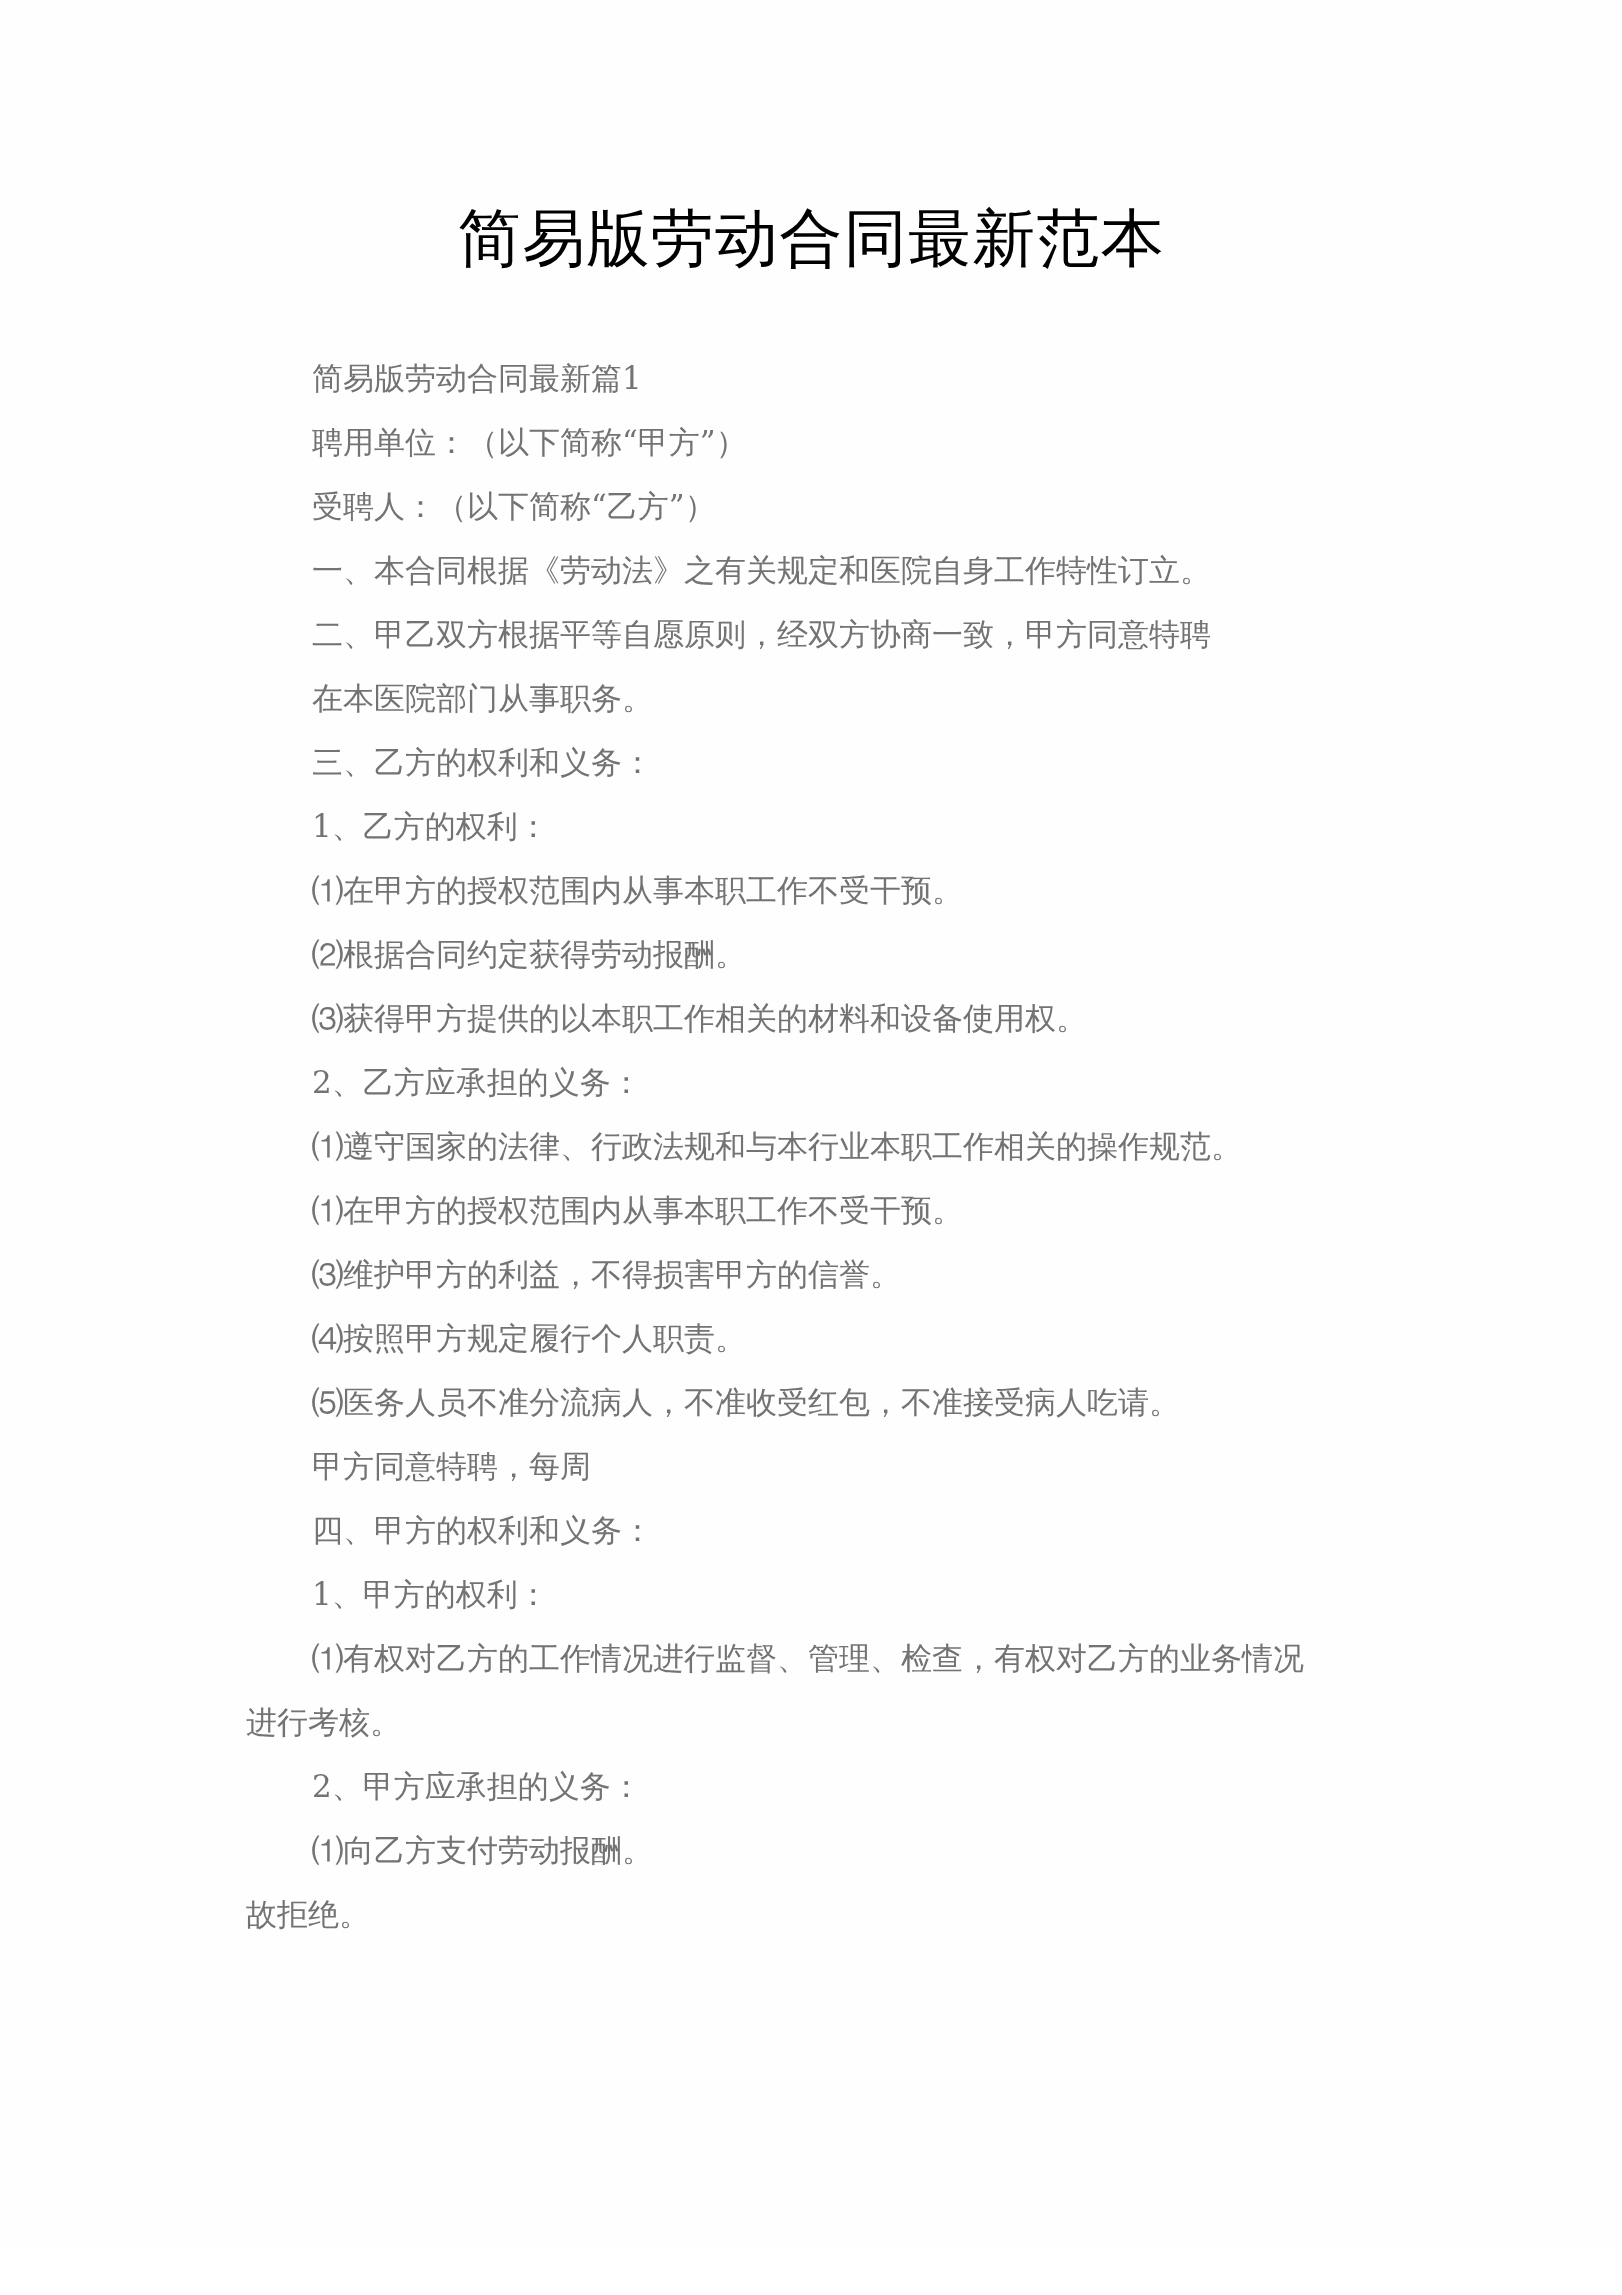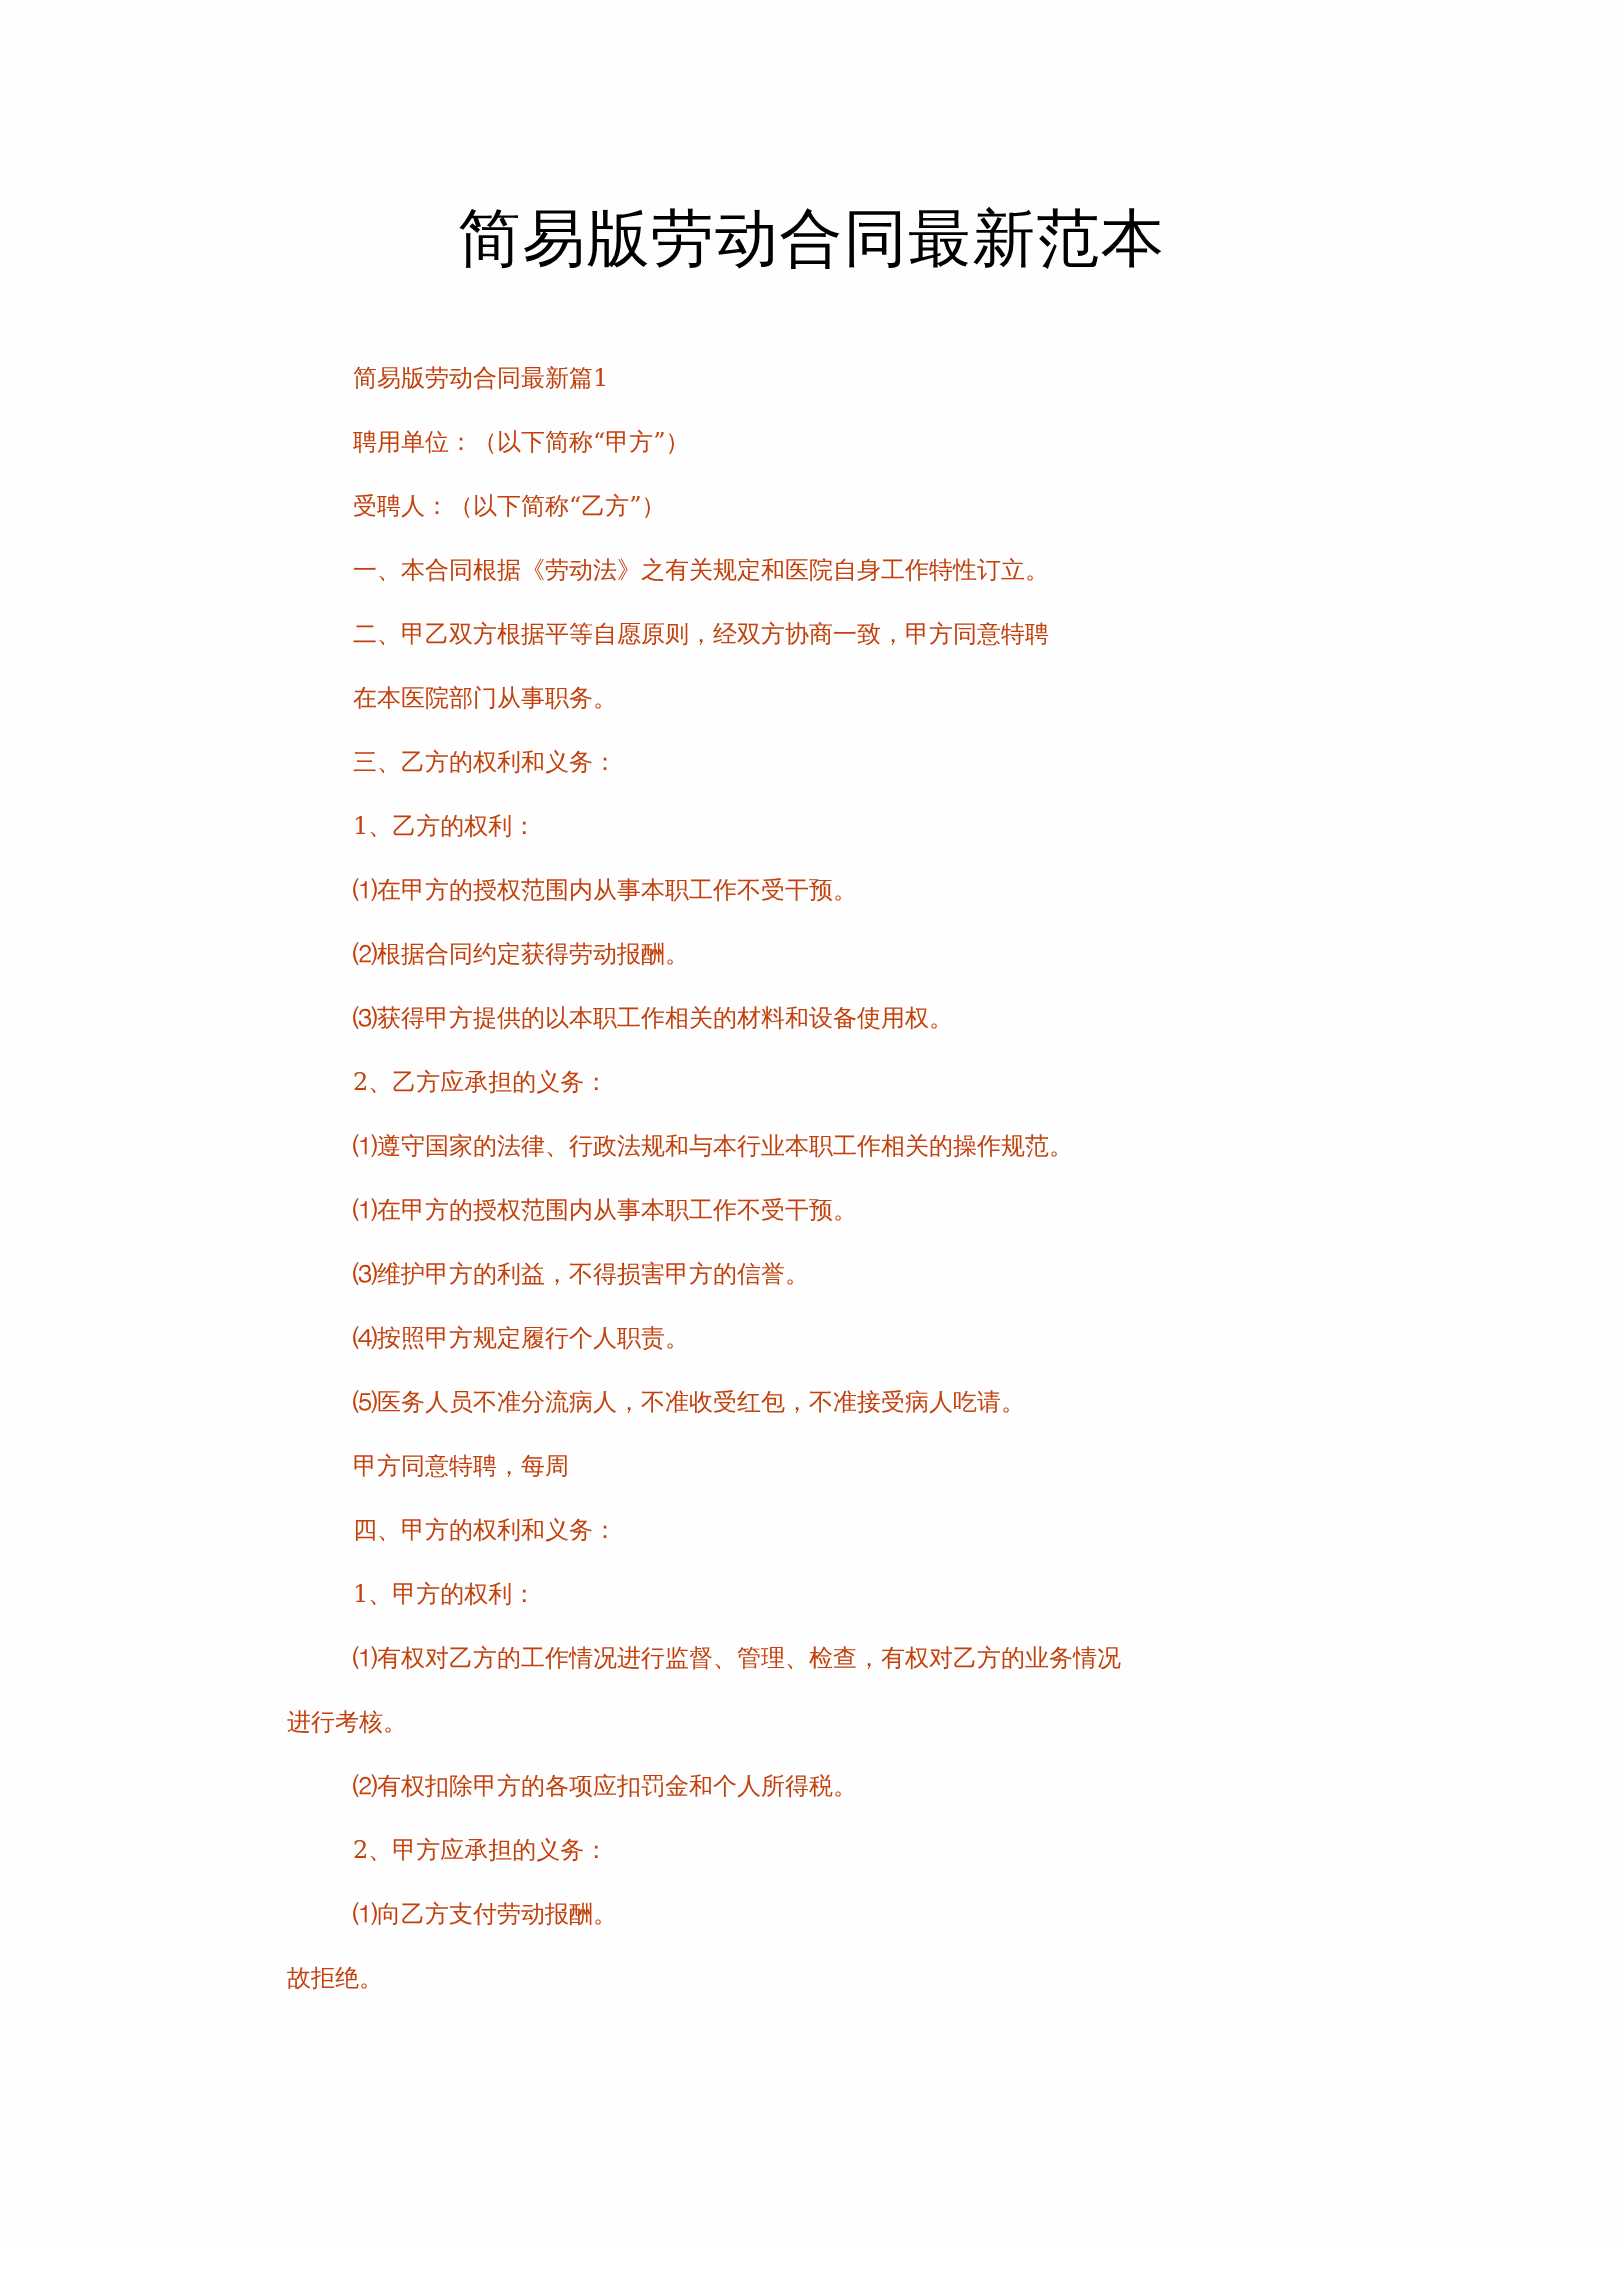--- a/index.html
+++ b/index.html
@@ -7,21 +7,21 @@
   .page { position: absolute; left: 0; top: 0; width: 1623px; height: 2247px; background: #fefefe; }
   .title {
     position: absolute; left: 0; width: 1623px; top: 196px;
     text-align: center;
     font-family: "DejaVu Serif", "Liberation Serif", serif;
     font-size: 63px; line-height: 85px; color: #000; letter-spacing: 1.3px;
   }
   .body {
     position: absolute; left: 246px; top: 346px; width: 1132px;
     font-family: "DejaVu Serif", "Liberation Serif", serif;
-    font-size: 24px; color: #c2410c; margin-left: 41px;
+    font-size: 31px; color: #737373;
   }
   .line { height: 64px; line-height: 64px; white-space: nowrap; }
   .indent { padding-left: 66px; }
 </style>
 </head>
 <body>
 
 <div class="page">
   <div class="title">简易版劳动合同最新范本</div>
   <div class="body">
@@ -40,19 +40,18 @@
     <div class="line indent">⑴遵守国家的法律、行政法规和与本行业本职工作相关的操作规范。</div>
     <div class="line indent">⑴在甲方的授权范围内从事本职工作不受干预。</div>
     <div class="line indent">⑶维护甲方的利益，不得损害甲方的信誉。</div>
     <div class="line indent">⑷按照甲方规定履行个人职责。</div>
     <div class="line indent">⑸医务人员不准分流病人，不准收受红包，不准接受病人吃请。</div>
     <div class="line indent">甲方同意特聘，每周</div>
     <div class="line indent">四、甲方的权利和义务：</div>
     <div class="line indent">1、甲方的权利：</div>
     <div class="line indent">⑴有权对乙方的工作情况进行监督、管理、检查，有权对乙方的业务情况</div>
     <div class="line">进行考核。</div>
-    <div class="line indent">⑵有权扣除甲方的各项应扣罚金和个人所得税。</div>
     <div class="line indent">2、甲方应承担的义务：</div>
     <div class="line indent">⑴向乙方支付劳动报酬。</div>
     <div class="line">故拒绝。</div>
   </div>
 </div>
 
 
 </body></html>

